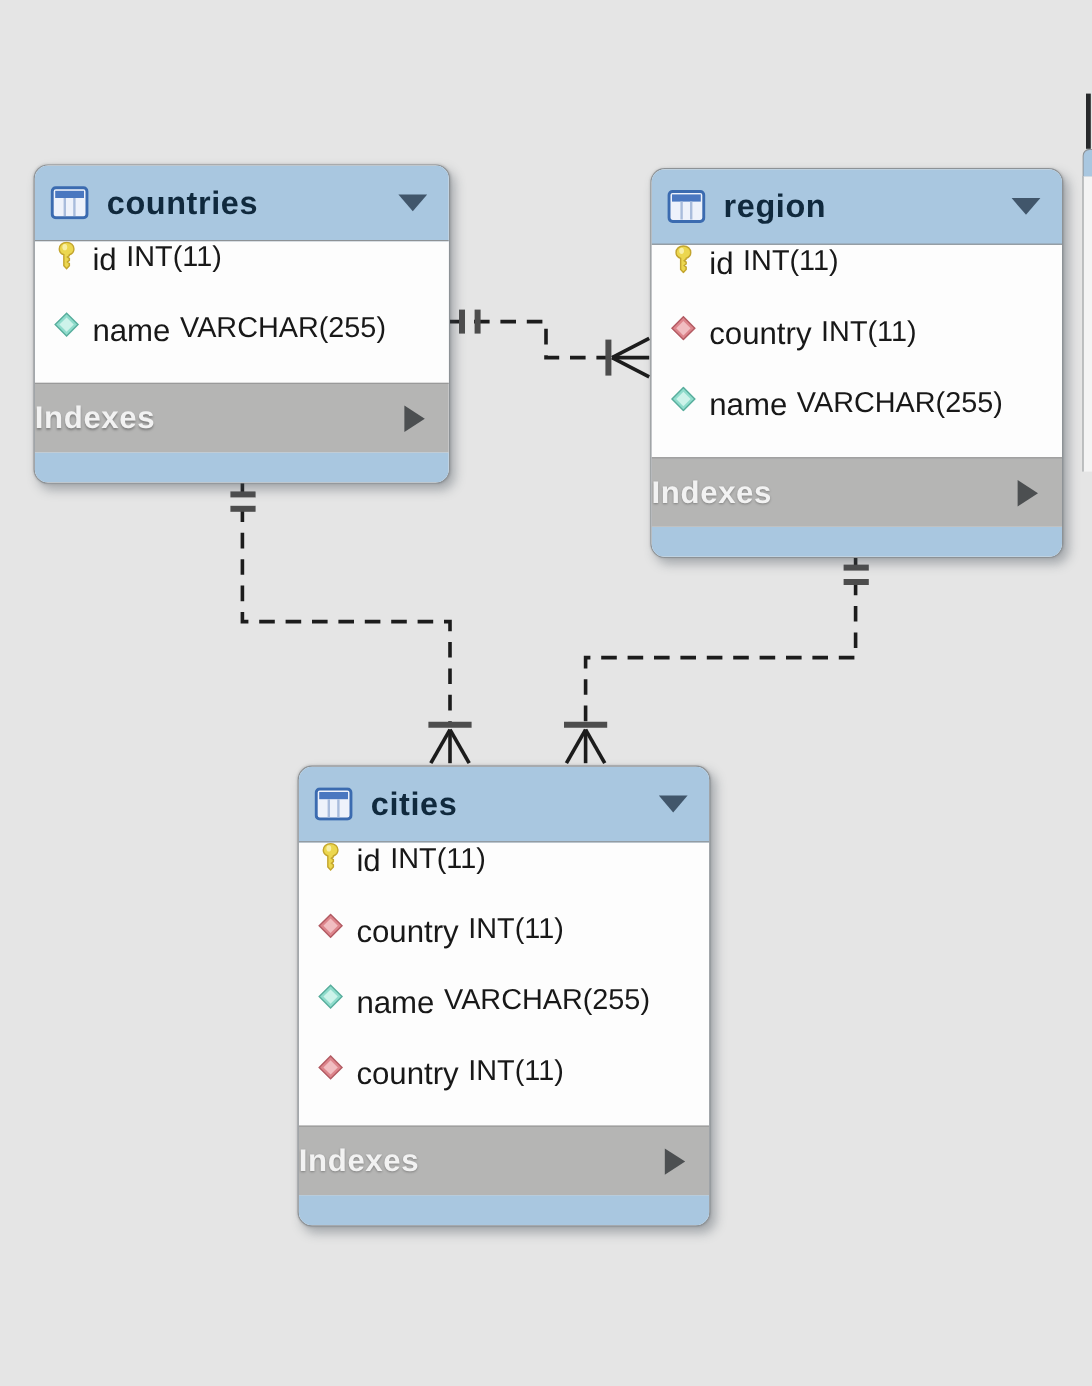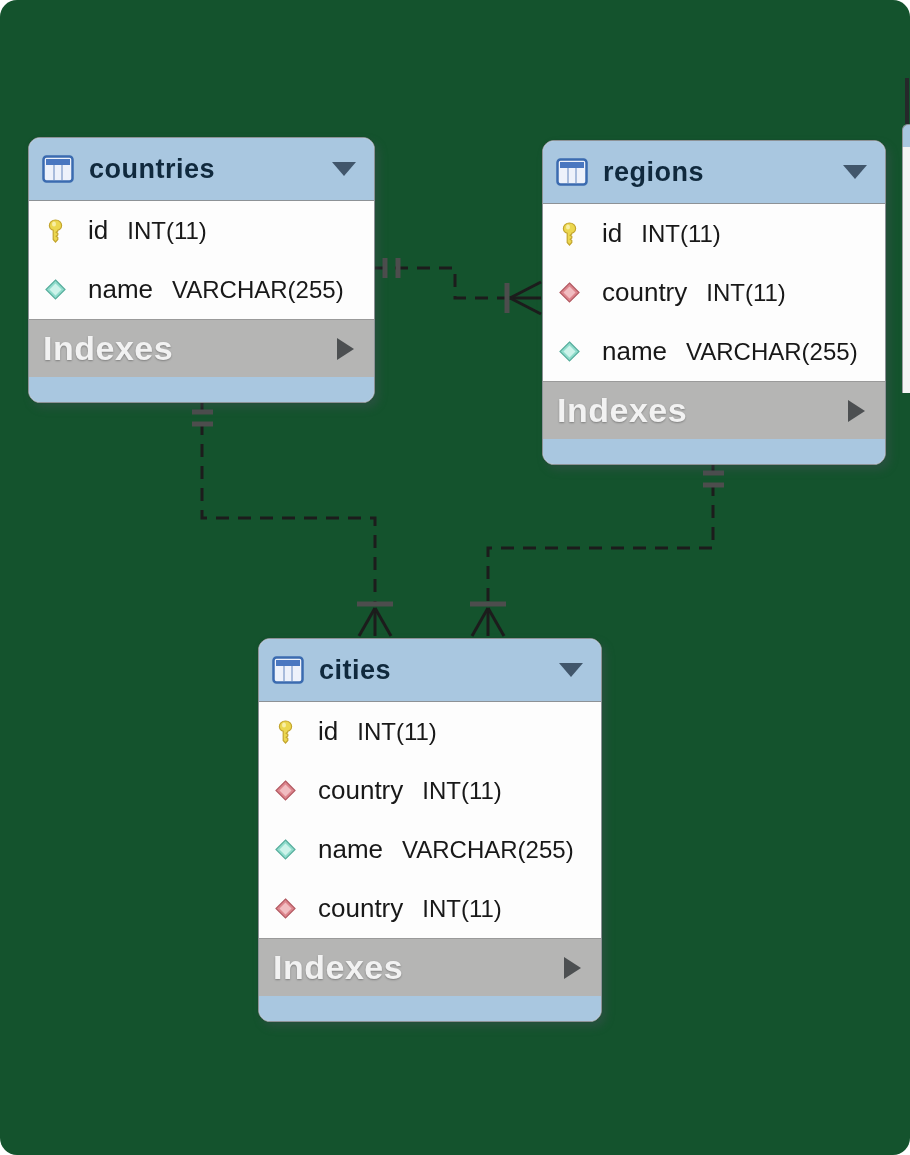--- a/index.html
+++ b/index.html
@@ -1,19 +1,18 @@
 <!DOCTYPE html>
 <html><head>
 <meta charset="utf-8">
 <style>
   html,body{margin:0;padding:0;background:#ffffff;}
   .canvas{
-    position:relative;width:910px;height:1155px;background:#14532d;overflow:hidden;
+    position:relative;width:910px;height:1155px;background:#e5e5e5;overflow:hidden;
     font-family:"Liberation Sans", sans-serif;
-    border-radius:17px;
   }
   svg.connectors{position:absolute;left:0;top:0;z-index:1;}
   .table{
     position:absolute;z-index:2;border:1px solid #8d9296;border-radius:12px;
     background:#fdfdfd;
     box-shadow:4px 5px 9px rgba(70,80,90,0.40), 0 0 2px rgba(0,0,0,0.15);
     overflow:hidden;
   }
   .t-header{
     height:62px;background:#a9c7e0;display:flex;align-items:center;
@@ -22,30 +21,30 @@
   .t-icon{margin-left:13px;display:inline-flex;}
   .t-title{
     margin-left:15px;font-size:27px;font-weight:bold;color:#10293d;letter-spacing:0.5px;
   }
   .t-collapse{
     position:absolute;right:18px;top:24px;width:0;height:0;
     border-left:12px solid transparent;border-right:12px solid transparent;
     border-top:14px solid #41566b;
   }
   .t-body{background:#fdfdfd;}
-  .t-row{height:59px;display:flex;align-items:center;padding-left:13px;gap:11px;}
+  .t-row{height:59px;display:flex;align-items:flex-start;padding-left:13px;}
   .row-icon{display:inline-flex;width:26px;justify-content:center;}
   .c-name{margin-left:9px;font-size:26px;color:#181818;margin-right:8px;}
   .c-type{font-size:24px;color:#181818;}
   .t-indexes{
     height:57px;background:#b5b5b4;border-top:1px solid #9a9a9a;position:relative;
     display:flex;align-items:center;
   }
   .idx-label{
-    margin-left:14px;font-size:34px;font-weight:bold;color:#f2f2f2;
+    margin-left:0;font-size:26px;font-weight:bold;color:#f2f2f2;
     text-shadow:0 1px 2px rgba(0,0,0,0.30);letter-spacing:0.5px;
   }
   .idx-arrow{
     position:absolute;right:20px;top:18px;width:0;height:0;
     border-top:11px solid transparent;border-bottom:11px solid transparent;
     border-left:17px solid #4c4f51;
   }
   .t-footer{height:25px;background:#a9c7e0;}
   
   .cutoff{position:absolute;z-index:2;}
@@ -142,21 +141,21 @@
   <div class="table" style="left:542px;top:140px;width:342px;">
     <div class="t-header">
       <span class="t-icon">
         <svg width="32" height="28" viewBox="0 0 32 28">
             <rect x="1.5" y="1.5" width="29" height="25" rx="3" fill="#eef2fb" stroke="#3b6bb0" stroke-width="2.5"></rect>
             <rect x="4" y="4" width="24" height="6" fill="#4a77c0"></rect>
             <line x1="12" y1="10" x2="12" y2="25" stroke="#a9bcdc" stroke-width="2"></line>
             <line x1="20" y1="10" x2="20" y2="25" stroke="#a9bcdc" stroke-width="2"></line>
           </svg>
       </span>
-      <span class="t-title">regions</span>
+      <span class="t-title">region</span>
       <span class="t-collapse"></span>
     </div>
     <div class="t-body">
       <div class="t-row">
         <span class="row-icon">
           <svg width="17" height="24" viewBox="0 0 17 24">
               <path d="M8.5 1 C4.9 1 2.4 3.4 2.4 6.4 C2.4 8.7 3.9 10.5 6.2 11.3 L6.2 20.5 L8.5 23 L10.8 20.5 L10.8 18.6 L9.2 17.3 L10.8 16 L10.8 14.4 L9.2 13.2 L10.8 12 L10.8 11.3 C13.1 10.5 14.6 8.7 14.6 6.4 C14.6 3.4 12.1 1 8.5 1 Z" fill="#ecd74f" stroke="#c3a52e" stroke-width="1.2"></path>
               <ellipse cx="7" cy="5" rx="2" ry="2.6" fill="#f8efa6"></ellipse>
             </svg>
         </span>
@@ -184,21 +183,21 @@
         <span class="c-type">VARCHAR(255)</span>
       </div>
     </div>
     <div class="t-indexes">
       <span class="idx-label">Indexes</span>
       <span class="idx-arrow"></span>
     </div>
     <div class="t-footer"></div>
   </div>
 
-  <div class="table" style="left:258px;top:638px;width:342px;">
+  <div class="table" style="left:248px;top:638px;width:342px;">
     <div class="t-header">
       <span class="t-icon">
         <svg width="32" height="28" viewBox="0 0 32 28">
             <rect x="1.5" y="1.5" width="29" height="25" rx="3" fill="#eef2fb" stroke="#3b6bb0" stroke-width="2.5"></rect>
             <rect x="4" y="4" width="24" height="6" fill="#4a77c0"></rect>
             <line x1="12" y1="10" x2="12" y2="25" stroke="#a9bcdc" stroke-width="2"></line>
             <line x1="20" y1="10" x2="20" y2="25" stroke="#a9bcdc" stroke-width="2"></line>
           </svg>
       </span>
       <span class="t-title">cities</span>

